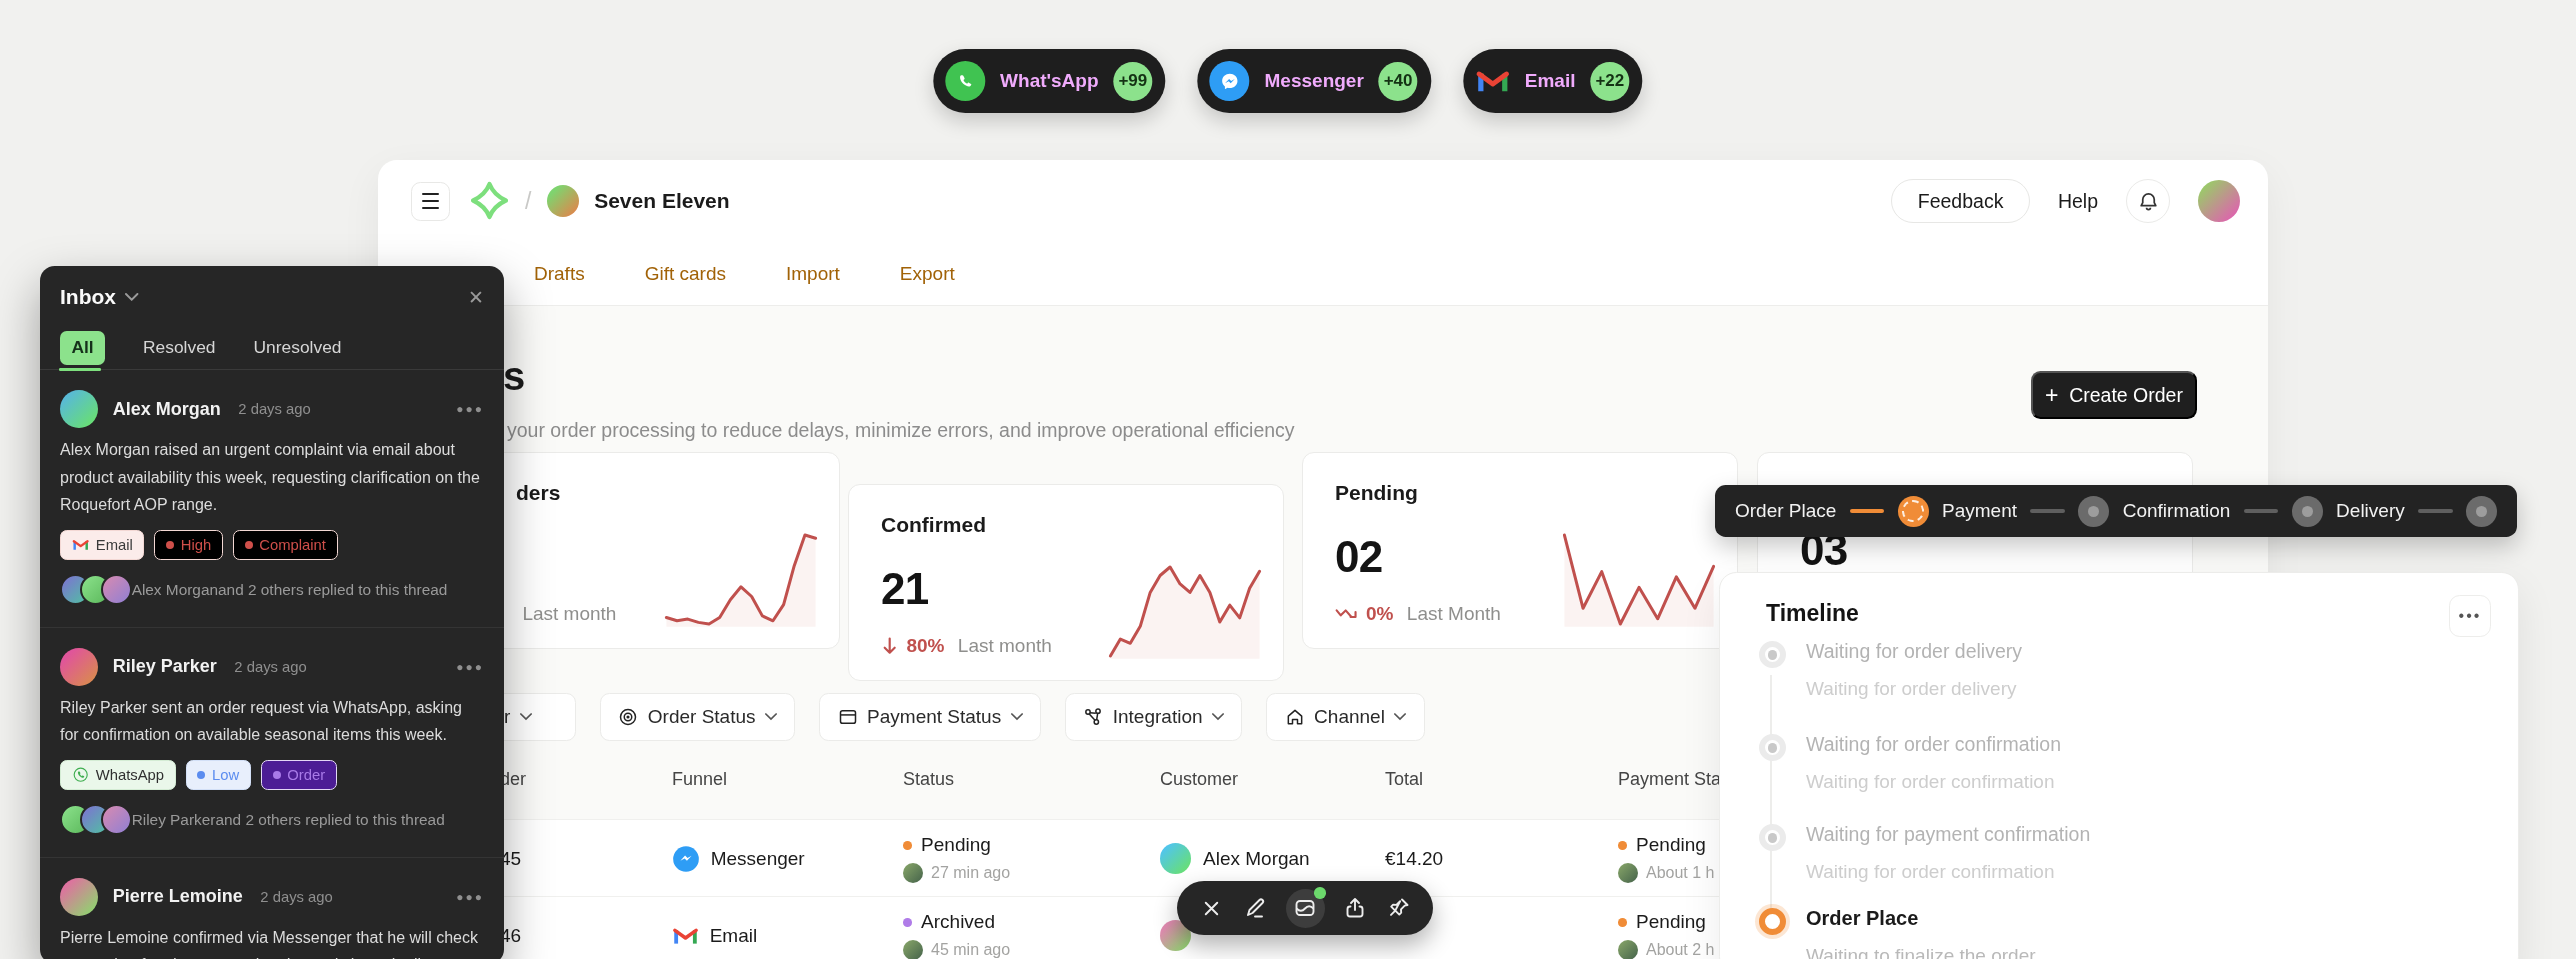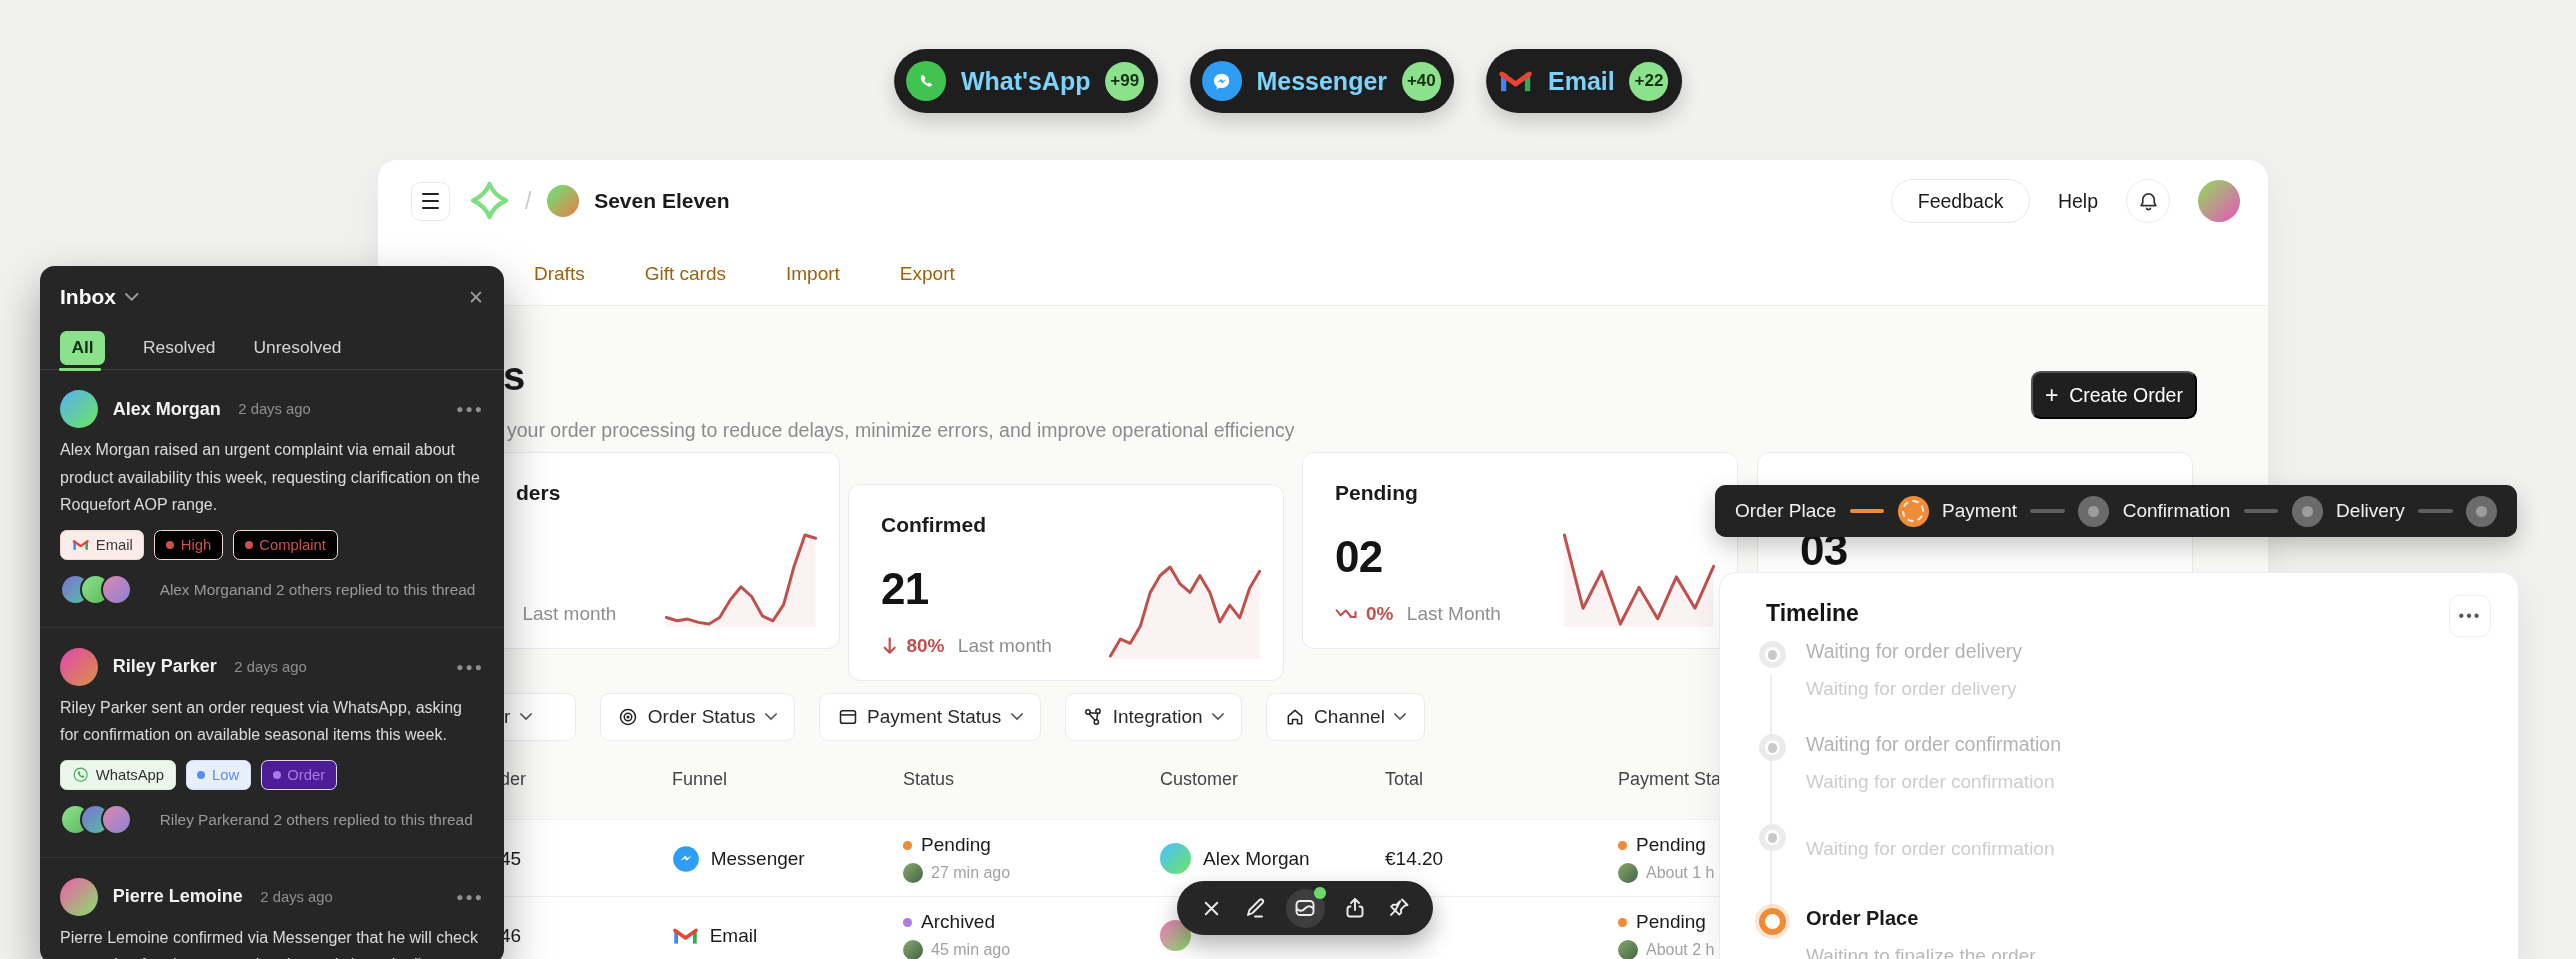--- a/index.html
+++ b/index.html
@@ -2,21 +2,21 @@
 <html style="--accent-green: #7ddf7d; --badge-green: #8ce28c; --red: #c0504d; --orange: #f08c37; --whatsapp-green: #40c351; --messenger-blue: #2e9df5;font-size:10.7px"><head>
 <meta charset="utf-8">
 <style>
   * { margin:0; padding:0; box-sizing:border-box; }
   html,body { width:2576px; height:959px; font-family:"Liberation Sans", sans-serif; }
   .page { position:relative; width:2576px; height:959px; background:#f1f1ef; overflow:hidden; }
 
   
   .pills { position:absolute; top:49px; left:50%; transform:translateX(-50%); display:flex; gap:32px; z-index:9; }
   .pill { display:flex; align-items:center; gap:14.8px; height:64px; padding:0 13.4px 0 12px; background:#1e1e1e; border-radius:40px; box-shadow:0 8px 20px rgba(0,0,0,.18); cursor:pointer; }
-  .pill-label { color:#7dd3fc; font-size:25px; font-weight:700; }
+  .pill-label { color:#f0abfc; font-size:19px; font-weight:700; }
   .pill-count { width:39px; height:39px; border-radius:50%; background:var(--badge-green,#8ce28c); color:#143214; font-size:17px; font-weight:700; display:flex; align-items:center; justify-content:center; }
   .circle-ic { width:40px; height:40px; border-radius:50%; display:flex; align-items:center; justify-content:center; }
   .wa-bg { background:#40c351; }
   .ms-bg { background:#2e9df5; }
 
   
   .window { position:absolute; left:378px; top:160px; width:1890px; height:800px; background:#fff; border-radius:19px 19px 0 0; box-shadow:0 13.4px 40px rgba(0,0,0,.06); z-index:1; }
   .topbar { position:absolute; left:0; top:0; right:0; height:82px; display:flex; align-items:center; padding:0 28px 0 33px; }
   .hamburger { width:39px; height:39px; border:0.7px solid #e8e8e6; border-radius:9.4px; display:flex; flex-direction:column; justify-content:center; gap:5.4px; align-items:center; cursor:pointer; background:#fff; }
   .hamburger i { display:block; width:17.4px; height:2px; background:#222; border-radius:1.3px; }
@@ -128,21 +128,21 @@
   .tag { height:30px; border-radius:6.7px; padding:0 10.7px; display:flex; align-items:center; gap:6.7px; font-size:14.8px; border:0.7px solid transparent; }
   .tag .tdot { width:8px; height:8px; border-radius:50%; }
   .tag-email { background:#fbecea; border-color:#f3d8d4; color:#3a3a3a; }
   .tag-high, .tag-complaint { background:#000000; border-color:#f3d8d4; color:#cf4f4a; }
   .tag-high .tdot, .tag-complaint .tdot { background:#cf4f4a; }
   .tag-whatsapp { background:#eaf7ea; border-color:#d4ecd4; color:#2f2f2f; }
   .tag-low { background:#e8effc; border-color:#d3e0f7; color:#5b8cef; }
   .tag-low .tdot { background:#5b8cef; }
   .tag-order { background:#4c1d95; border-color:#e3d7f6; color:#a87ae8; }
   .tag-order .tdot { background:#a87ae8; }
-  .msg-foot { margin-top:14.8px; display:flex; align-items:center; gap:28px; }
+  .msg-foot { margin-top:14.8px; display:flex; align-items:center; gap:0; }
   .foot-avas { display:flex; }
   .foot-avas span { width:31px; height:31px; border-radius:50%; border:2px solid #262626; }
   .foot-avas span + span { margin-left:-10.7px; }
   .fa1 { background:linear-gradient(135deg,#7f6fd4,#4fc3a0); }
   .fa2 { background:linear-gradient(135deg,#8ce28c,#5bb85b); }
   .fa3 { background:linear-gradient(135deg,#d98bb0,#8f7fd4); }
   .msg-foot .ftext { font-size:15.4px; color:#9a9a9a; }
 </style>
 </head>
 <body>
@@ -435,20 +435,21 @@
     <div class="tl-item" style="top:160px;">
       <span class="tl-icon"></span>
       <div class="tl-texts">
         <div class="tl-item-title">Waiting for order confirmation</div>
         <div class="tl-item-sub">Waiting for order confirmation</div>
       </div>
     </div>
     <div class="tl-item" style="top:250px;">
       <span class="tl-icon"></span>
       <div class="tl-texts">
+        <div class="tl-item-title">Waiting for payment confirmation</div>
         <div class="tl-item-sub">Waiting for order confirmation</div>
       </div>
     </div>
     <div class="tl-item" style="top:334px;">
       <span class="tl-icon active"></span>
       <div class="tl-texts">
         <div class="tl-item-title active">Order Place</div>
         <div class="tl-item-sub active">Waiting to finalize the order</div>
       </div>
     </div>

